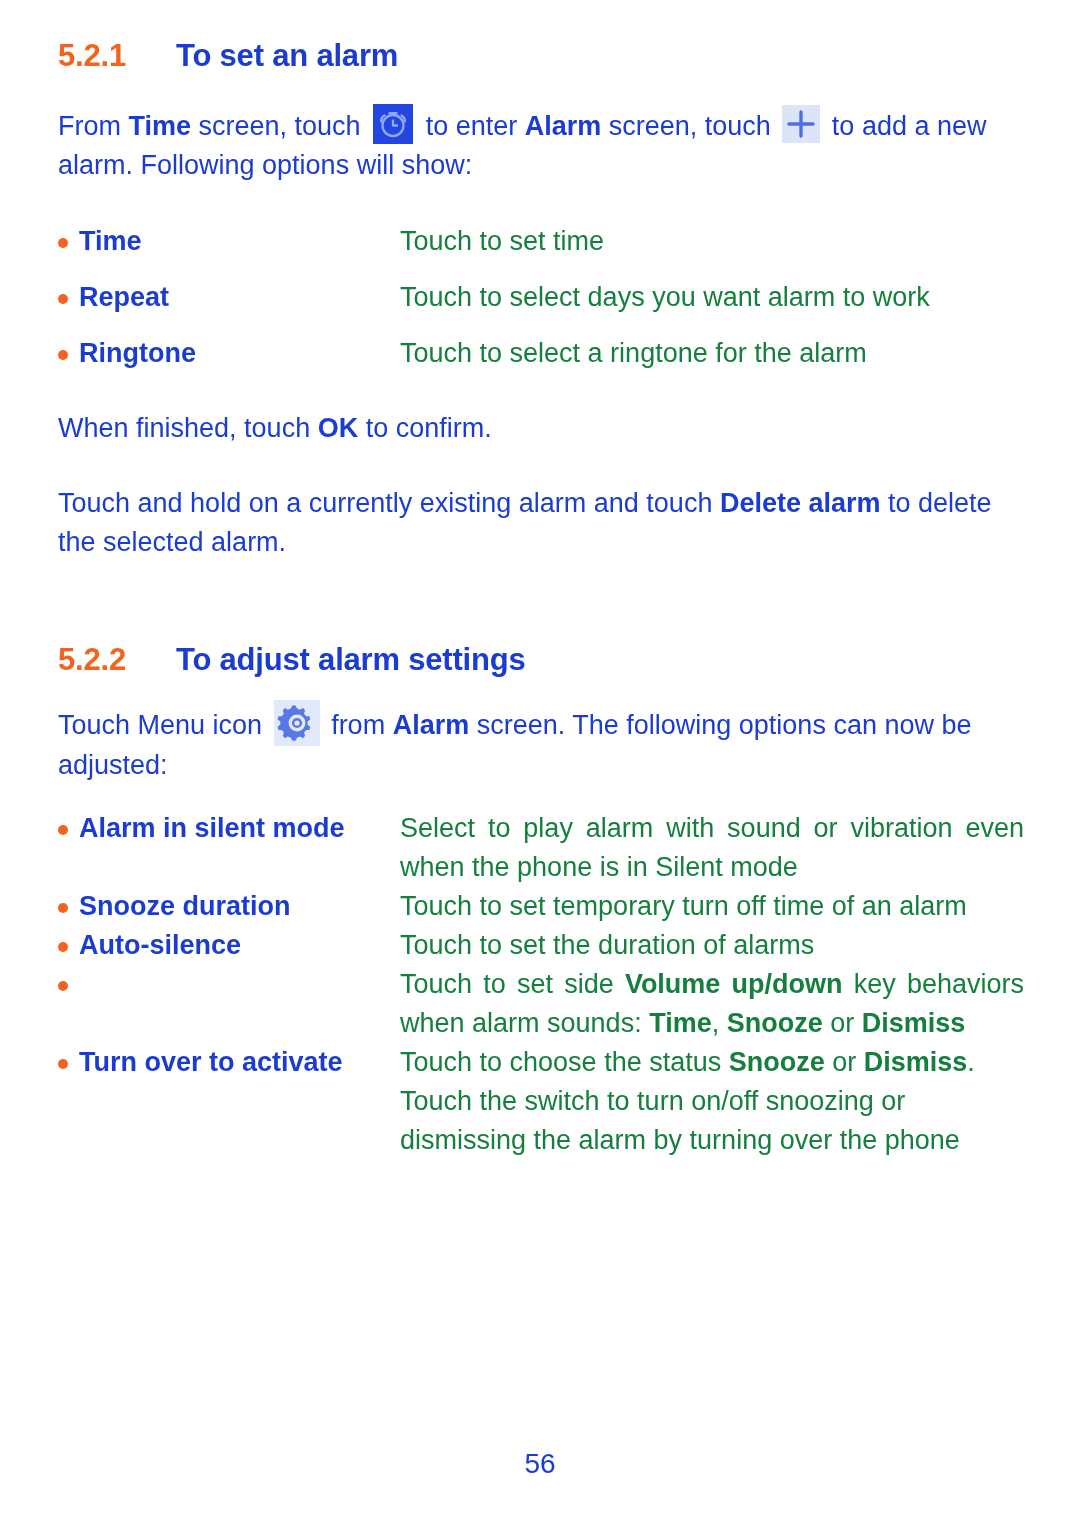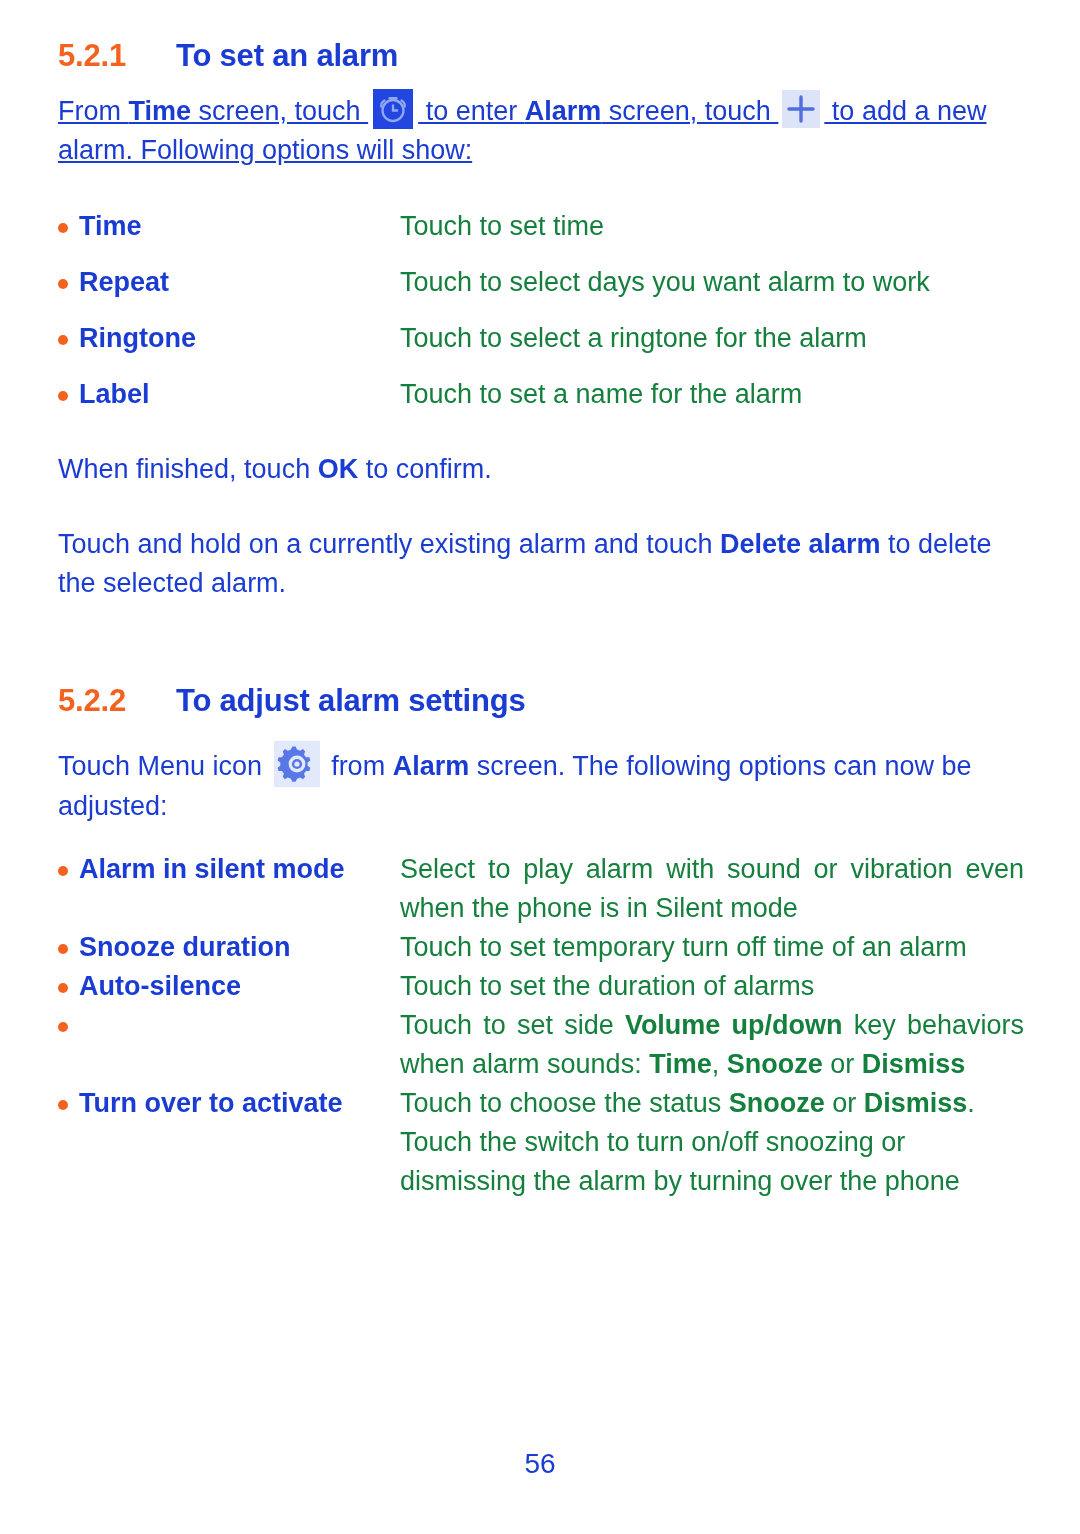--- a/index.html
+++ b/index.html
@@ -50,21 +50,21 @@
   }
   #heading-2-block { margin-top: 78px; }
 
   
   .para {
     font-size: 27px;
     line-height: 39px;
     color: #1a3cd2;
     margin: 0;
   }
-  #intro-paragraph { margin-top: 13px; text-decoration: underline; }
+  #intro-paragraph { margin-top: 28px; }
   #confirm-paragraph { margin-top: 36px; }
   #delete-paragraph { margin-top: 36px; }
   #menu-paragraph { margin-top: 20px; }
 
   b, .b { font-weight: bold; }
 
   
   .inline-icon {
     display: inline-block;
     vertical-align: -9px;
@@ -195,27 +195,20 @@
       </div>
 
       <div class="defrow">
         <div class="term-cell">
           <span class="bullet"></span>
           <span class="term">Ringtone</span>
         </div>
         <div class="desc">Touch to select a ringtone for the alarm</div>
       </div>
 
-      <div class="defrow">
-        <div class="term-cell">
-          <span class="bullet"></span>
-          <span class="term">Label</span>
-        </div>
-        <div class="desc">Touch to set a name for the alarm</div>
-      </div>
 
     </div>
 
     <p class="para" id="confirm-paragraph">
       <span>When finished, touch </span><b>OK</b><span> to confirm.</span>
     </p>
 
     <p class="para" id="delete-paragraph">
       <span>Touch and hold on a currently existing alarm and touch </span><b>Delete alarm</b><span> to delete the selected alarm.</span>
     </p>

